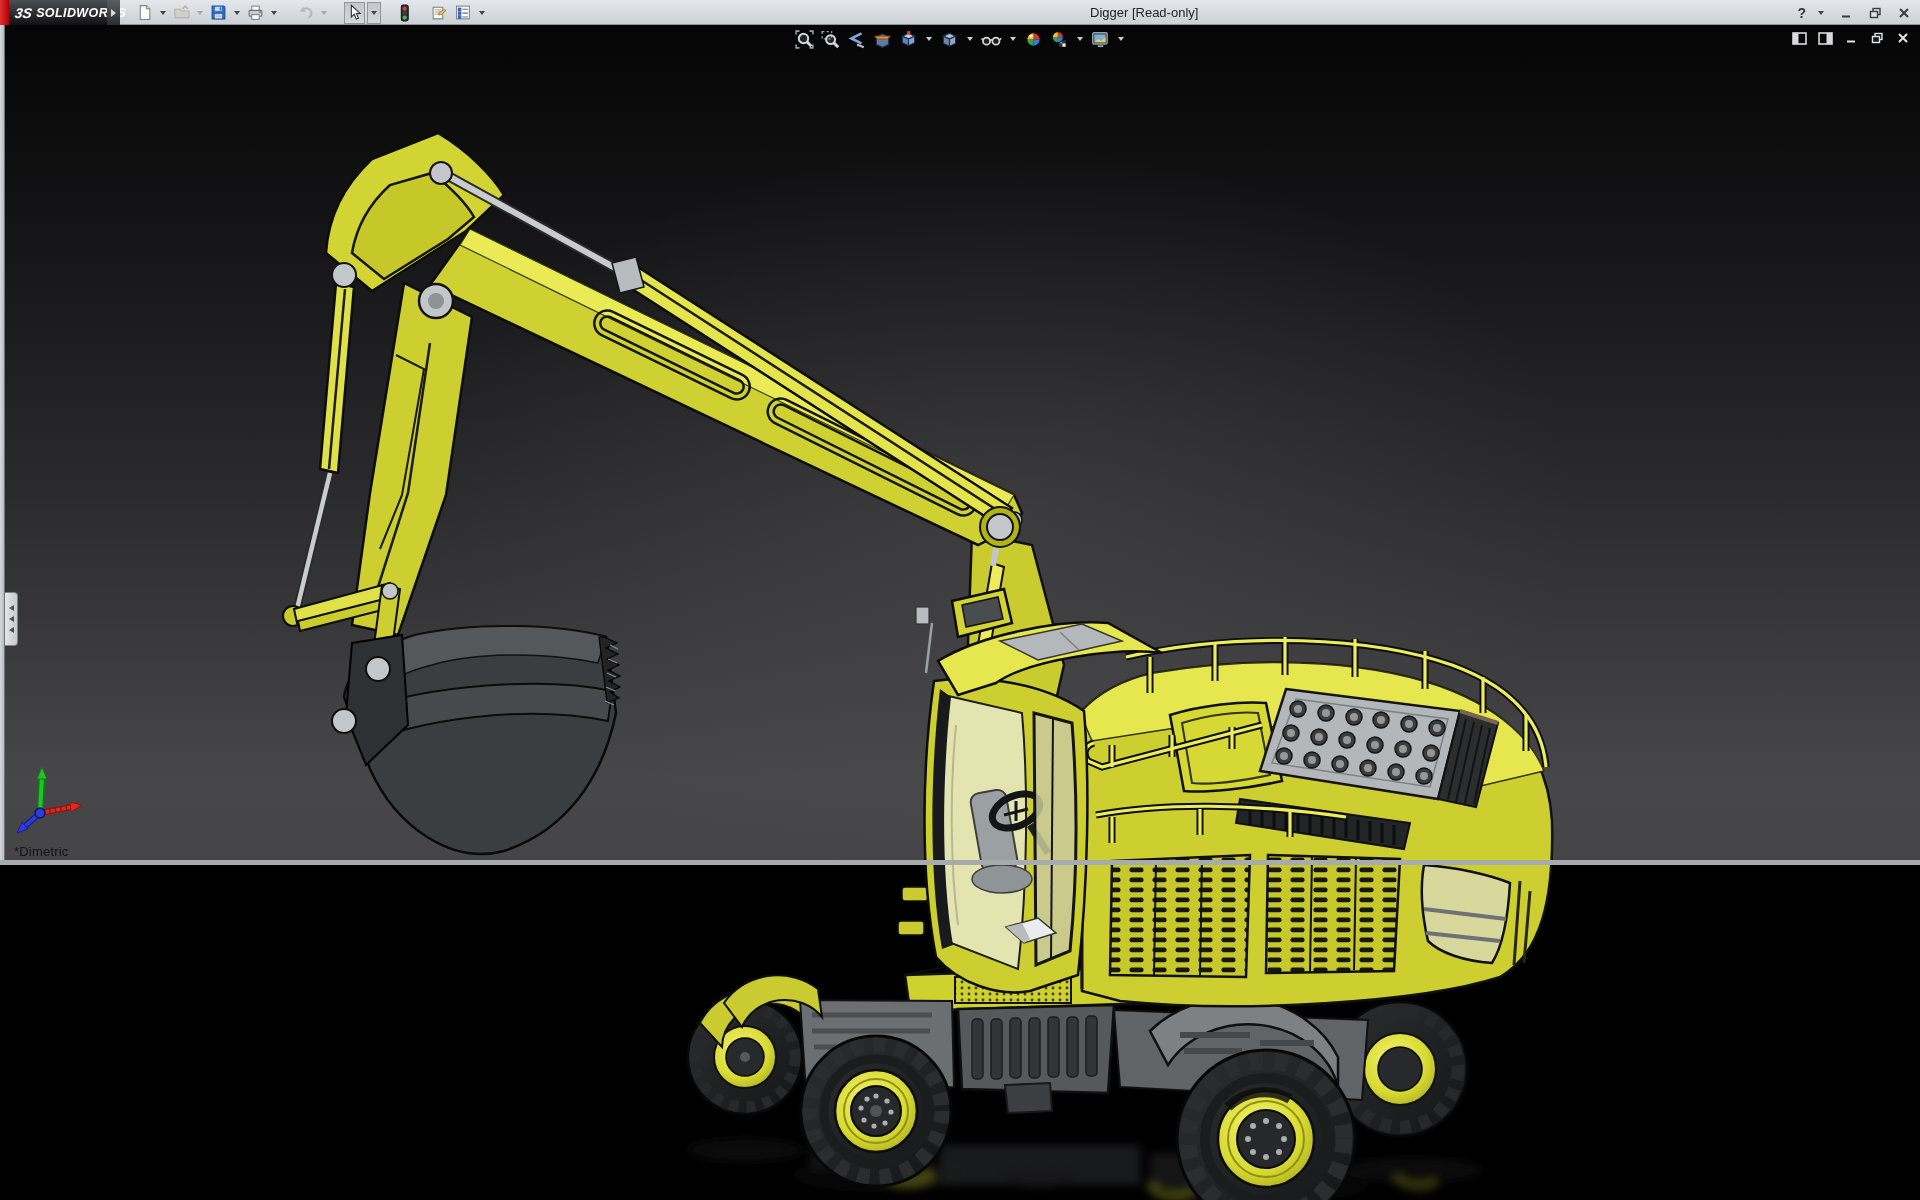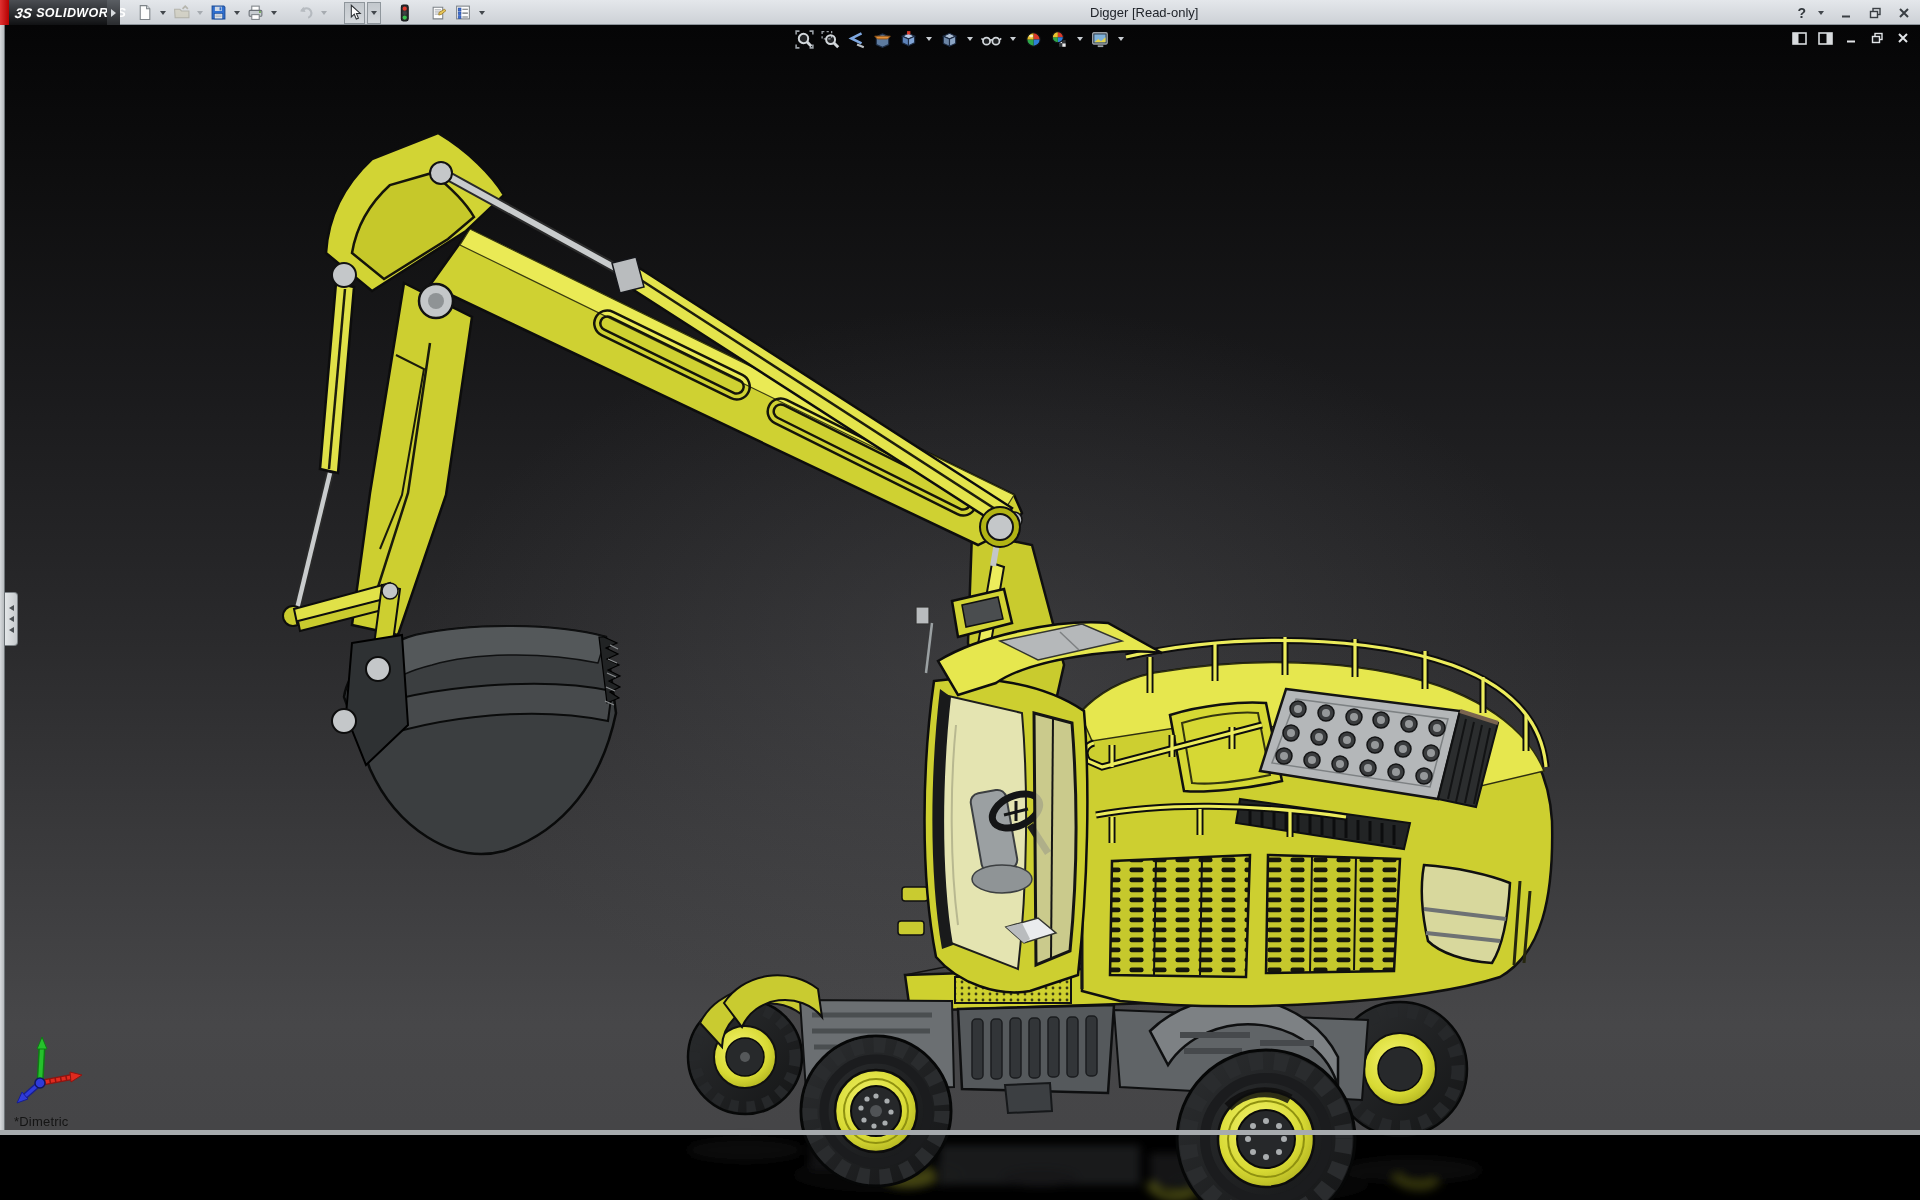--- a/index.html
+++ b/index.html
@@ -32,21 +32,21 @@
   .tgap { width:10px; }
 
   .wintitle { position:absolute; left:1090px; top:0; height:25px; line-height:25px;
     font-size:13px; color:#20242a; }
 
   .winctrl { position:absolute; right:6px; top:0; height:25px; display:flex; align-items:center; gap:9px; }
   .winctrl .help { font-size:14px; font-weight:bold; color:#33383d; }
   .wbtn { display:flex; align-items:center; justify-content:center; width:20px; height:20px; }
 
   
-  .viewport { position:absolute; top:25px; left:0; width:1920px; height:1110px;
+  .viewport { position:absolute; top:25px; left:0; width:1920px; height:840px;
     background:
       radial-gradient(ellipse 900px 560px at 52% 58%, rgba(96,96,99,.30), rgba(0,0,0,0) 65%),
       linear-gradient(180deg,#050506 0%,#0e0e0f 14%,#1b1b1d 34%,#2a2a2c 55%,#3a3a3c 74%,#474749 90%,#454547 99%);
   }
   .vstrip-bottom { position:absolute; left:0; bottom:0; width:100%; height:5px; background:#a7abae; }
 
   
   .headsup { position:absolute; top:3px; left:50%; transform:translateX(-50%);
     display:flex; align-items:center; gap:3px; }
   .hbtn { display:flex; align-items:center; height:22px; padding:0 2px; }

